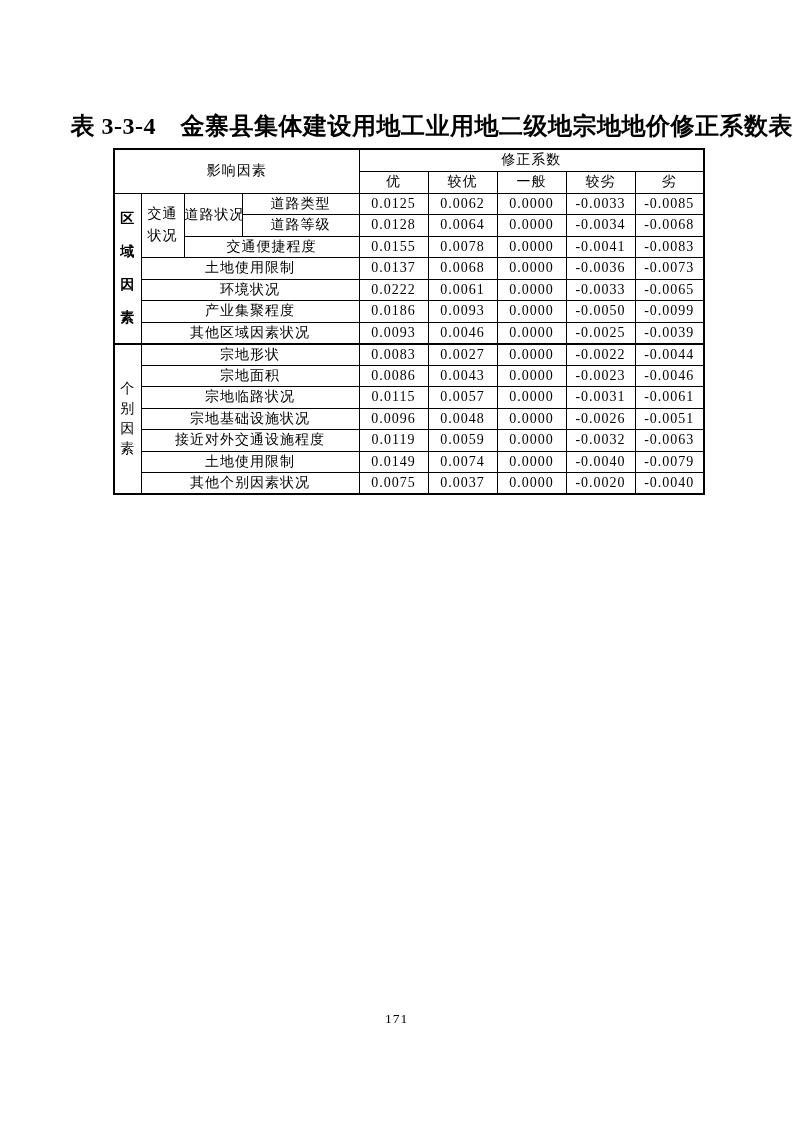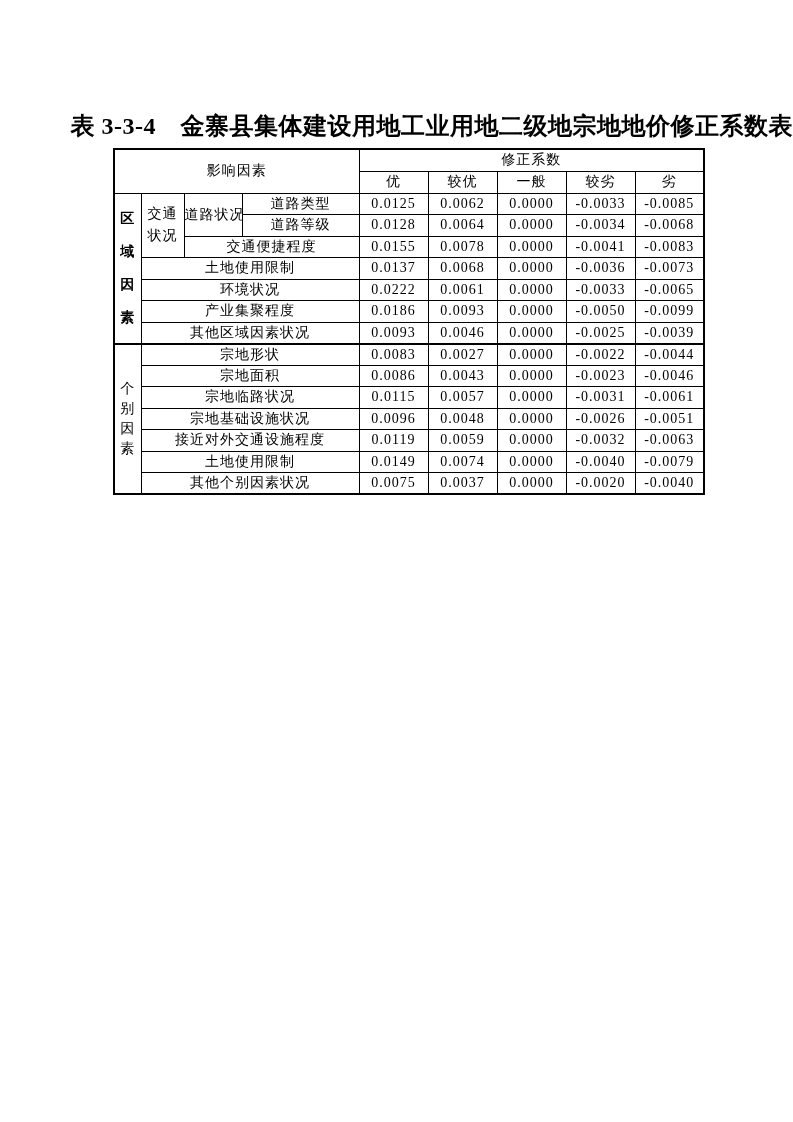--- a/index.html
+++ b/index.html
@@ -202,14 +202,15 @@
         <td colspan="3">其他个别因素状况</td>
         <td class="num">0.0075</td>
         <td class="num">0.0037</td>
         <td class="num">0.0000</td>
         <td class="num">-0.0020</td>
         <td class="num">-0.0040</td>
       </tr>
     </tbody>
   </table>
 
+  <div class="page-number">171</div>
 
 </div>
 
 </body></html>

